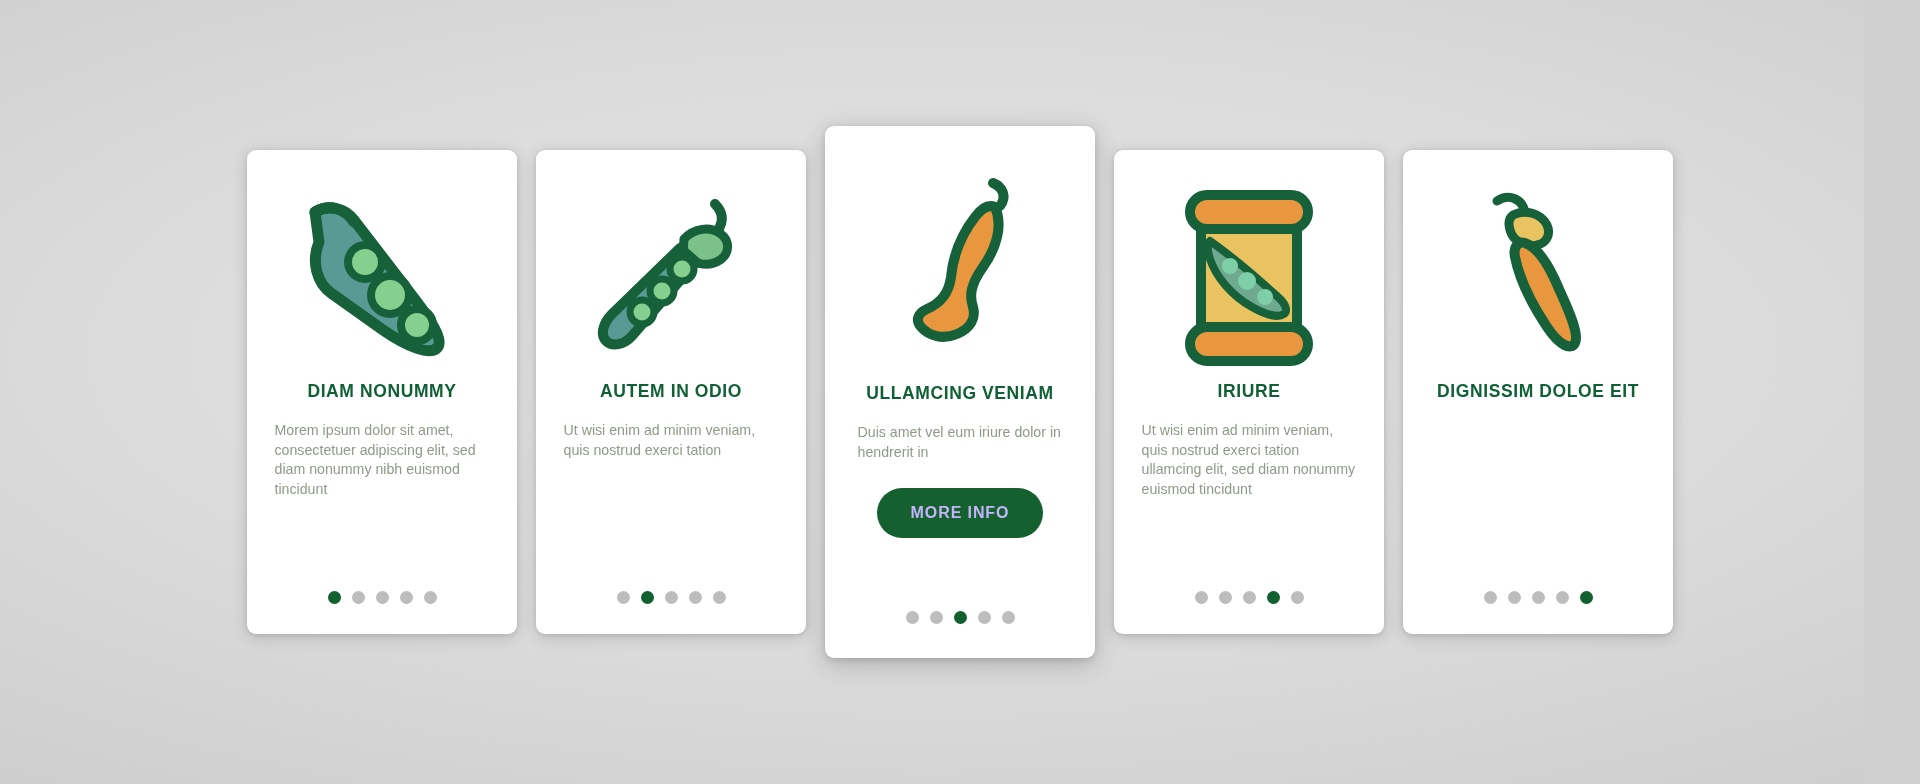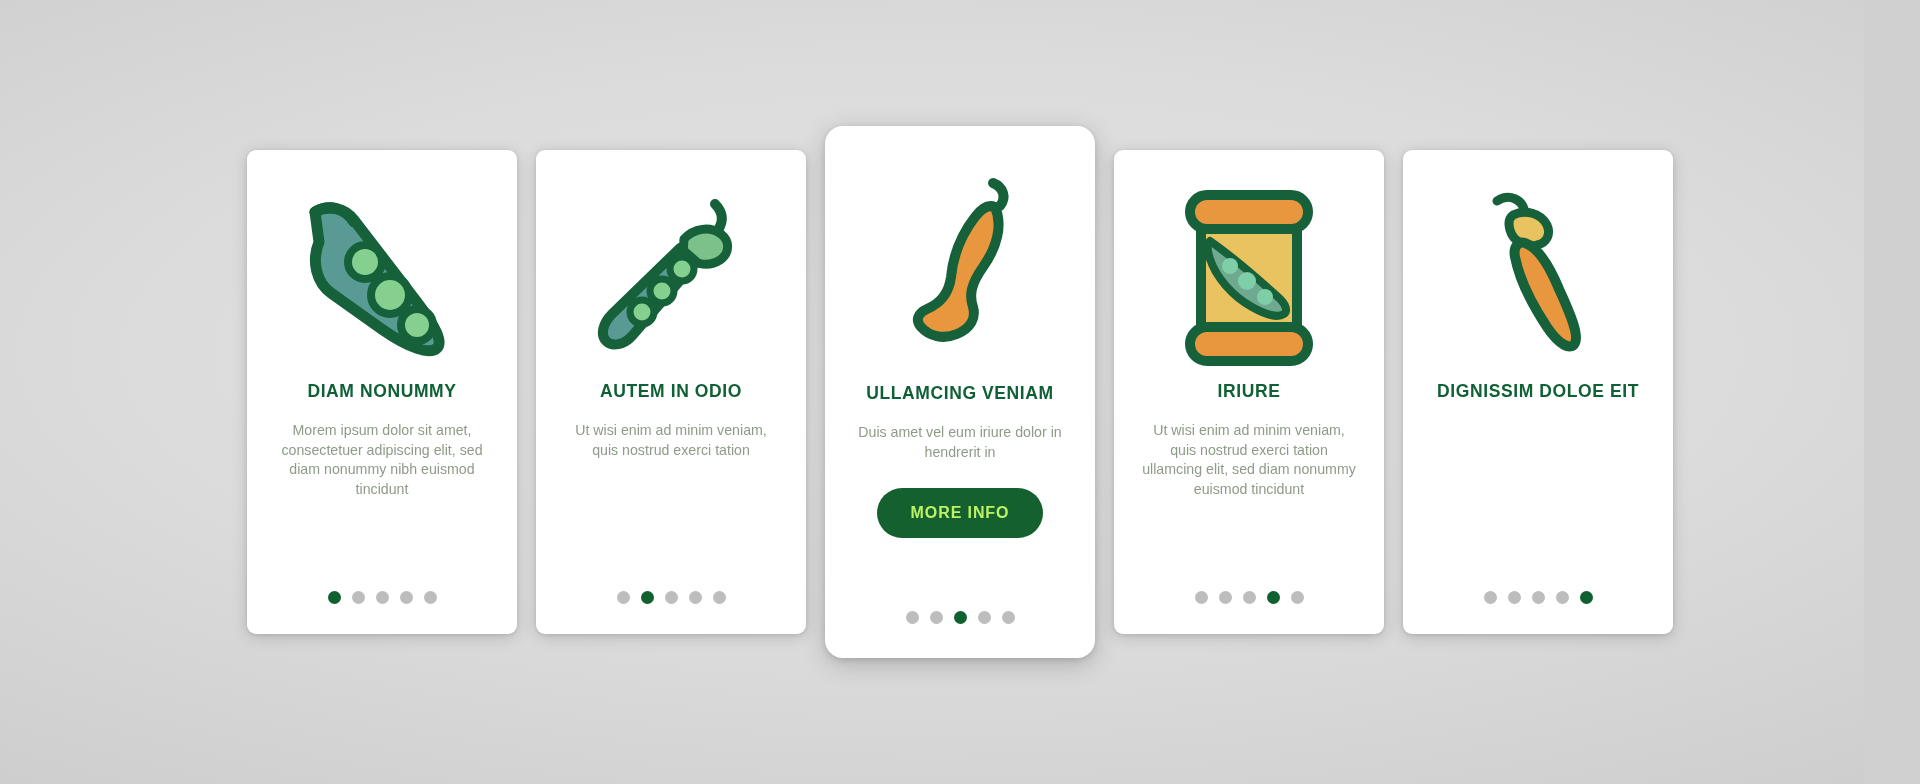--- a/index.html
+++ b/index.html
@@ -47,21 +47,20 @@
   .card.normal {
     height: 484px;
     padding: 22px 18px 26px;
   }
 
   .card.featured {
     height: 532px;
     padding: 26px 18px 30px;
     z-index: 5;
     box-shadow: 0 6px 26px rgba(0,0,0,0.20), 0 2px 6px rgba(0,0,0,0.12);
-    border-radius: 18px;
   }
 
   .icon-wrap {
     height: 210px;
     width: 100%;
     display: flex;
     align-items: center;
     justify-content: center;
     flex: 0 0 auto;
   }
@@ -78,29 +77,28 @@
     text-transform: uppercase;
     line-height: 1.1;
     white-space: nowrap;
   }
 
   .card-body {
     margin-top: 20px;
     font-size: 14.2px;
     line-height: 1.38;
     color: #8e9b89;
-    text-align: center;
     max-width: 215px;
   }
   .card.featured .card-body { max-width: 205px; }
 
   .more-info-btn {
     margin-top: 26px;
     background: #15602f;
-    color: #bef264;
+    color: #c4b5fd;
     border: none;
     border-radius: 26px;
     padding: 0 34px;
     height: 50px;
     font-family: "Liberation Sans", sans-serif;
     font-size: 16px;
     font-weight: bold;
     letter-spacing: 0.9px;
     cursor: pointer;
     text-transform: uppercase;

